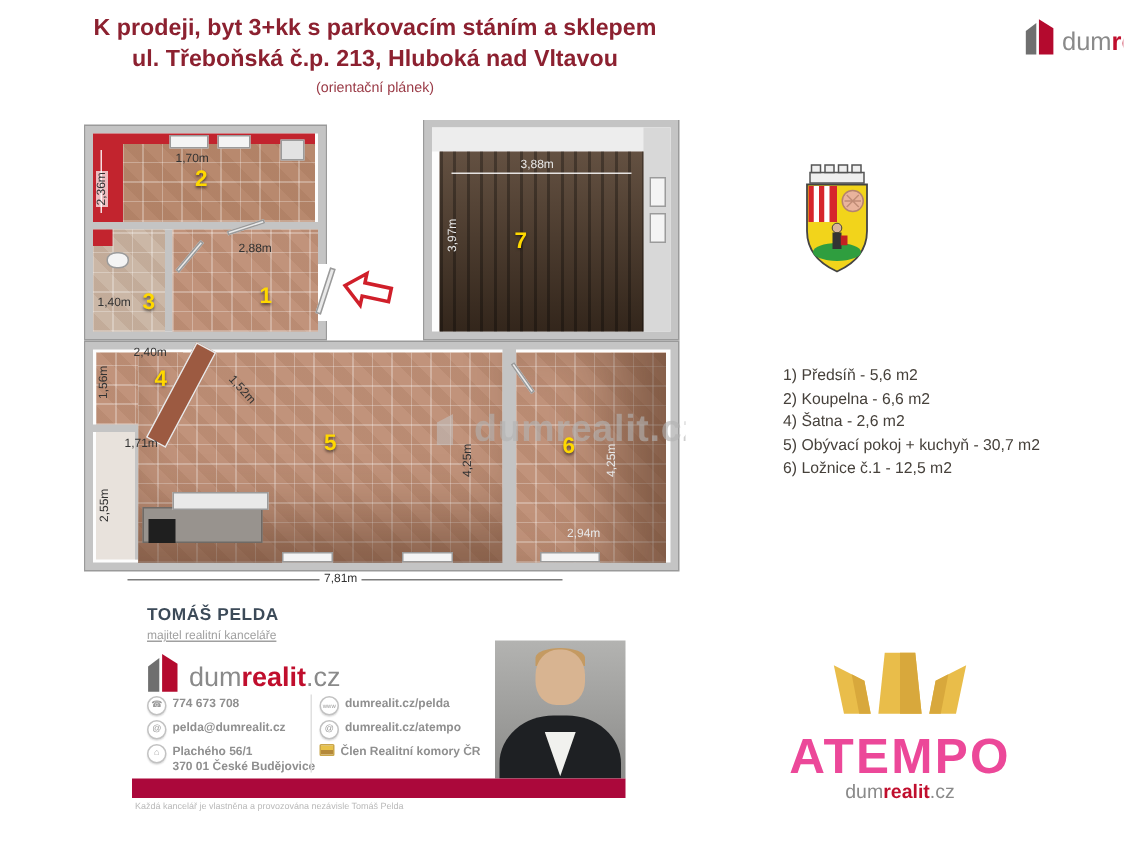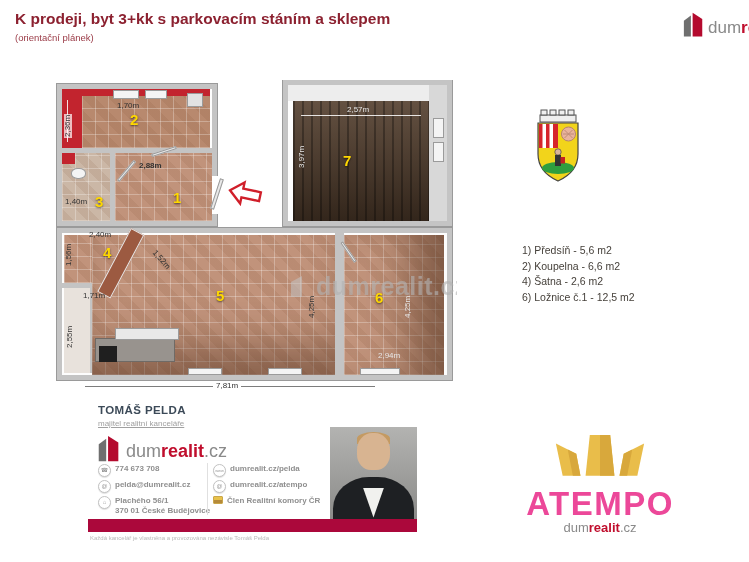--- a/index.html
+++ b/index.html
@@ -1,21 +1,21 @@
 <!DOCTYPE html>
 <html><head>
 <meta charset="utf-8">
 <style>
   html,body{margin:0;padding:0;background:#fff;}
   body{width:749px;height:562px;font-family:"Liberation Sans","DejaVu Sans",sans-serif;}
   .stage{position:relative;width:749px;height:562px;background:#fff;overflow:hidden;}
   .abs{position:absolute;}
 
   
-  .hdr{left:15px;top:8px;width:470px;text-align:left;color:#8c2130;}
+  .hdr{left:15px;top:8px;width:470px;text-align:center;color:#8c2130;}
   .hdr .l1,.hdr .l2{font-size:15.5px;font-weight:bold;line-height:21px;}
   .hdr .sub{font-size:9.5px;margin-top:3px;color:#9a3a46;}
 
   
   .plan{left:55px;top:80px;width:402px;height:314px;overflow:hidden;}
   .unit{position:absolute;border:5px solid #c4c4c4;outline:1px solid #9a9a9a;background:#fdfdfd;box-sizing:border-box;}
   .wall{position:absolute;background:#c4c4c4;}
   .tile{position:absolute;background-color:#c1937b;
     background-image:
       repeating-linear-gradient(0deg, rgba(255,255,255,.28) 0 1px, rgba(0,0,0,0) 1px 13px),
@@ -69,20 +69,21 @@
   .atempo-name{font-size:33px;font-weight:800;color:#ec4899;letter-spacing:1.5px;text-align:center;}
   .atempo-sub{font-size:13px;text-align:center;}
 </style>
 </head>
 <body>
 
 <div class="stage">
 
   <div class="abs hdr">
     <div class="l1">K prodeji, byt 3+kk s parkovacím stáním a sklepem</div>
+    <div class="l2">ul. Třeboňská č.p. 213, Hluboká nad Vltavou</div>
     <div class="sub">(orientační plánek)</div>
   </div>
 
   <div class="abs" style="left:683px;top:10px;width:80px;height:34px;">
     <svg width="21" height="30" viewBox="0 0 24 30" style="position:absolute;left:0;top:0;">
       <polygon points="1,10 9,4 9,28 1,28" fill="#6f6f6f"></polygon>
       <polygon points="11,1 22,8 22,28 11,28" fill="#b40a2e"></polygon>
     </svg>
     <div class="brandtxt" style="position:absolute;left:25px;top:8px;font-size:17px;">
       <span class="g">dum</span><span class="r">re</span>
@@ -107,38 +108,38 @@
     <div class="doorleaf" style="left:70px;top:78px;width:3px;height:26px;transform:rotate(40deg);"></div>
     <div class="doorleaf" style="left:96px;top:70px;width:26px;height:3px;transform:rotate(-18deg);"></div>
 
     <div class="rn" style="left:75px;top:31px;">2</div>
     <div class="rn" style="left:40px;top:113px;">3</div>
     <div class="rn" style="left:118px;top:109px;">1</div>
 
     <div class="mline w" style="left:13px;top:20px;width:42px;transform:rotate(90deg);transform-origin:left top;"></div>
     <div class="dim vdim" style="left:9px;top:58px;background:rgba(255,255,255,.7);padding:0 1px;">2,36m</div>
     <div class="dim" style="left:62px;top:22px;">1,70m</div>
-    <div class="dim" style="left:84px;top:82px;font-weight:bold;">2,88m</div>
+    <div class="dim" style="left:104px;top:82px;">2,88m</div>
     <div class="dim" style="left:10px;top:118px;">1,40m</div>
 
     <div class="abs" style="left:157px;top:96px;width:10px;height:38px;background:#fff;"></div>
     <div class="doorleaf" style="left:160px;top:98px;width:4px;height:32px;transform:rotate(18deg);"></div>
     <svg class="abs" style="left:172px;top:100px;" width="36" height="27" viewBox="0 0 40 30">
       <path d="M3 15 L17 3 L17 10 L37 10 L37 20 L17 20 L17 27 Z" fill="#ffffff" stroke="#d01f2a" stroke-width="2.6" transform="rotate(12 20 15)"></path>
     </svg>
 
     <div class="unit" style="left:228px;top:0;width:169px;height:146px;"></div>
     <div class="abs" style="left:233px;top:5px;width:159px;height:16px;background:#ededed;"></div>
     <div class="abs" style="left:374px;top:5px;width:18px;height:136px;background:#d8d8d8;"></div>
     <div class="wood" style="left:238px;top:21px;width:136px;height:120px;"></div>
     <div class="fixt" style="left:378px;top:38px;width:11px;height:20px;"></div>
     <div class="fixt" style="left:378px;top:62px;width:11px;height:20px;"></div>
     <div class="rn" style="left:288px;top:72px;">7</div>
     <div class="mline w" style="left:246px;top:35px;width:120px;"></div>
-    <div class="dim lt" style="left:292px;top:26px;">2,57m</div>
+    <div class="dim lt" style="left:292px;top:26px;">3,88m</div>
     <div class="dim lt vdim" style="left:243px;top:88px;">3,97m</div>
 
     <div class="unit" style="left:2px;top:148px;width:395px;height:152px;"></div>
     <div class="tile" style="left:9px;top:155px;width:58px;height:48px;"></div>
     <div class="wall" style="left:7px;top:203px;width:62px;height:5px;"></div>
     <div class="abs" style="left:9px;top:208px;width:26px;height:85px;background:#e8e2dc;border-right:2px solid #c4c4c4;"></div>
     <div class="tile shade-b" style="left:37px;top:155px;width:243px;height:140px;"></div>
     <div class="abs" style="left:76px;top:148px;width:13px;height:70px;background:#9c5a41;border:1px solid #e8e8e8;transform:rotate(28deg);transform-origin:top left;"></div>
     <div class="abs" style="left:40px;top:258px;width:80px;height:24px;background:#98938e;border:1px solid #6f6a66;box-sizing:border-box;"></div>
     <div class="abs" style="left:44px;top:266px;width:18px;height:16px;background:#1f1f1f;"></div>
@@ -189,20 +190,21 @@
     <circle cx="30" cy="46" r="3.2" fill="#d9b49a" stroke="#333" stroke-width="0.6"></circle>
     <rect x="27" y="49" width="6" height="11" fill="#333"></rect>
     <rect x="32.5" y="51" width="4.5" height="6.5" fill="#c22222"></rect>
   </svg>
 
   <div class="abs" style="left:522px;top:227px;width:225px;">
     <div class="legend-items" style="margin-top:16px;">
       <div>1) Předsíň - 5,6 m2</div>
       <div>2) Koupelna - 6,6 m2</div>
       <div>4) Šatna - 2,6 m2</div>
+      <div>5) Obývací pokoj + kuchyň - 30,7 m2</div>
       <div>6) Ložnice č.1 - 12,5 m2</div>
     </div>
   </div>
 
   <div class="abs agent-name" style="left:98px;top:404px;">TOMÁŠ PELDA</div>
   <div class="abs agent-role" style="left:98px;top:419px;text-decoration:underline;">majitel realitní kanceláře</div>
 
   <div class="abs" style="left:97px;top:434px;width:160px;height:32px;">
     <svg width="24" height="28" viewBox="0 0 24 30" style="position:absolute;left:0;top:1px;">
       <polygon points="1,10 9,4 9,28 1,28" fill="#6f6f6f"></polygon>

